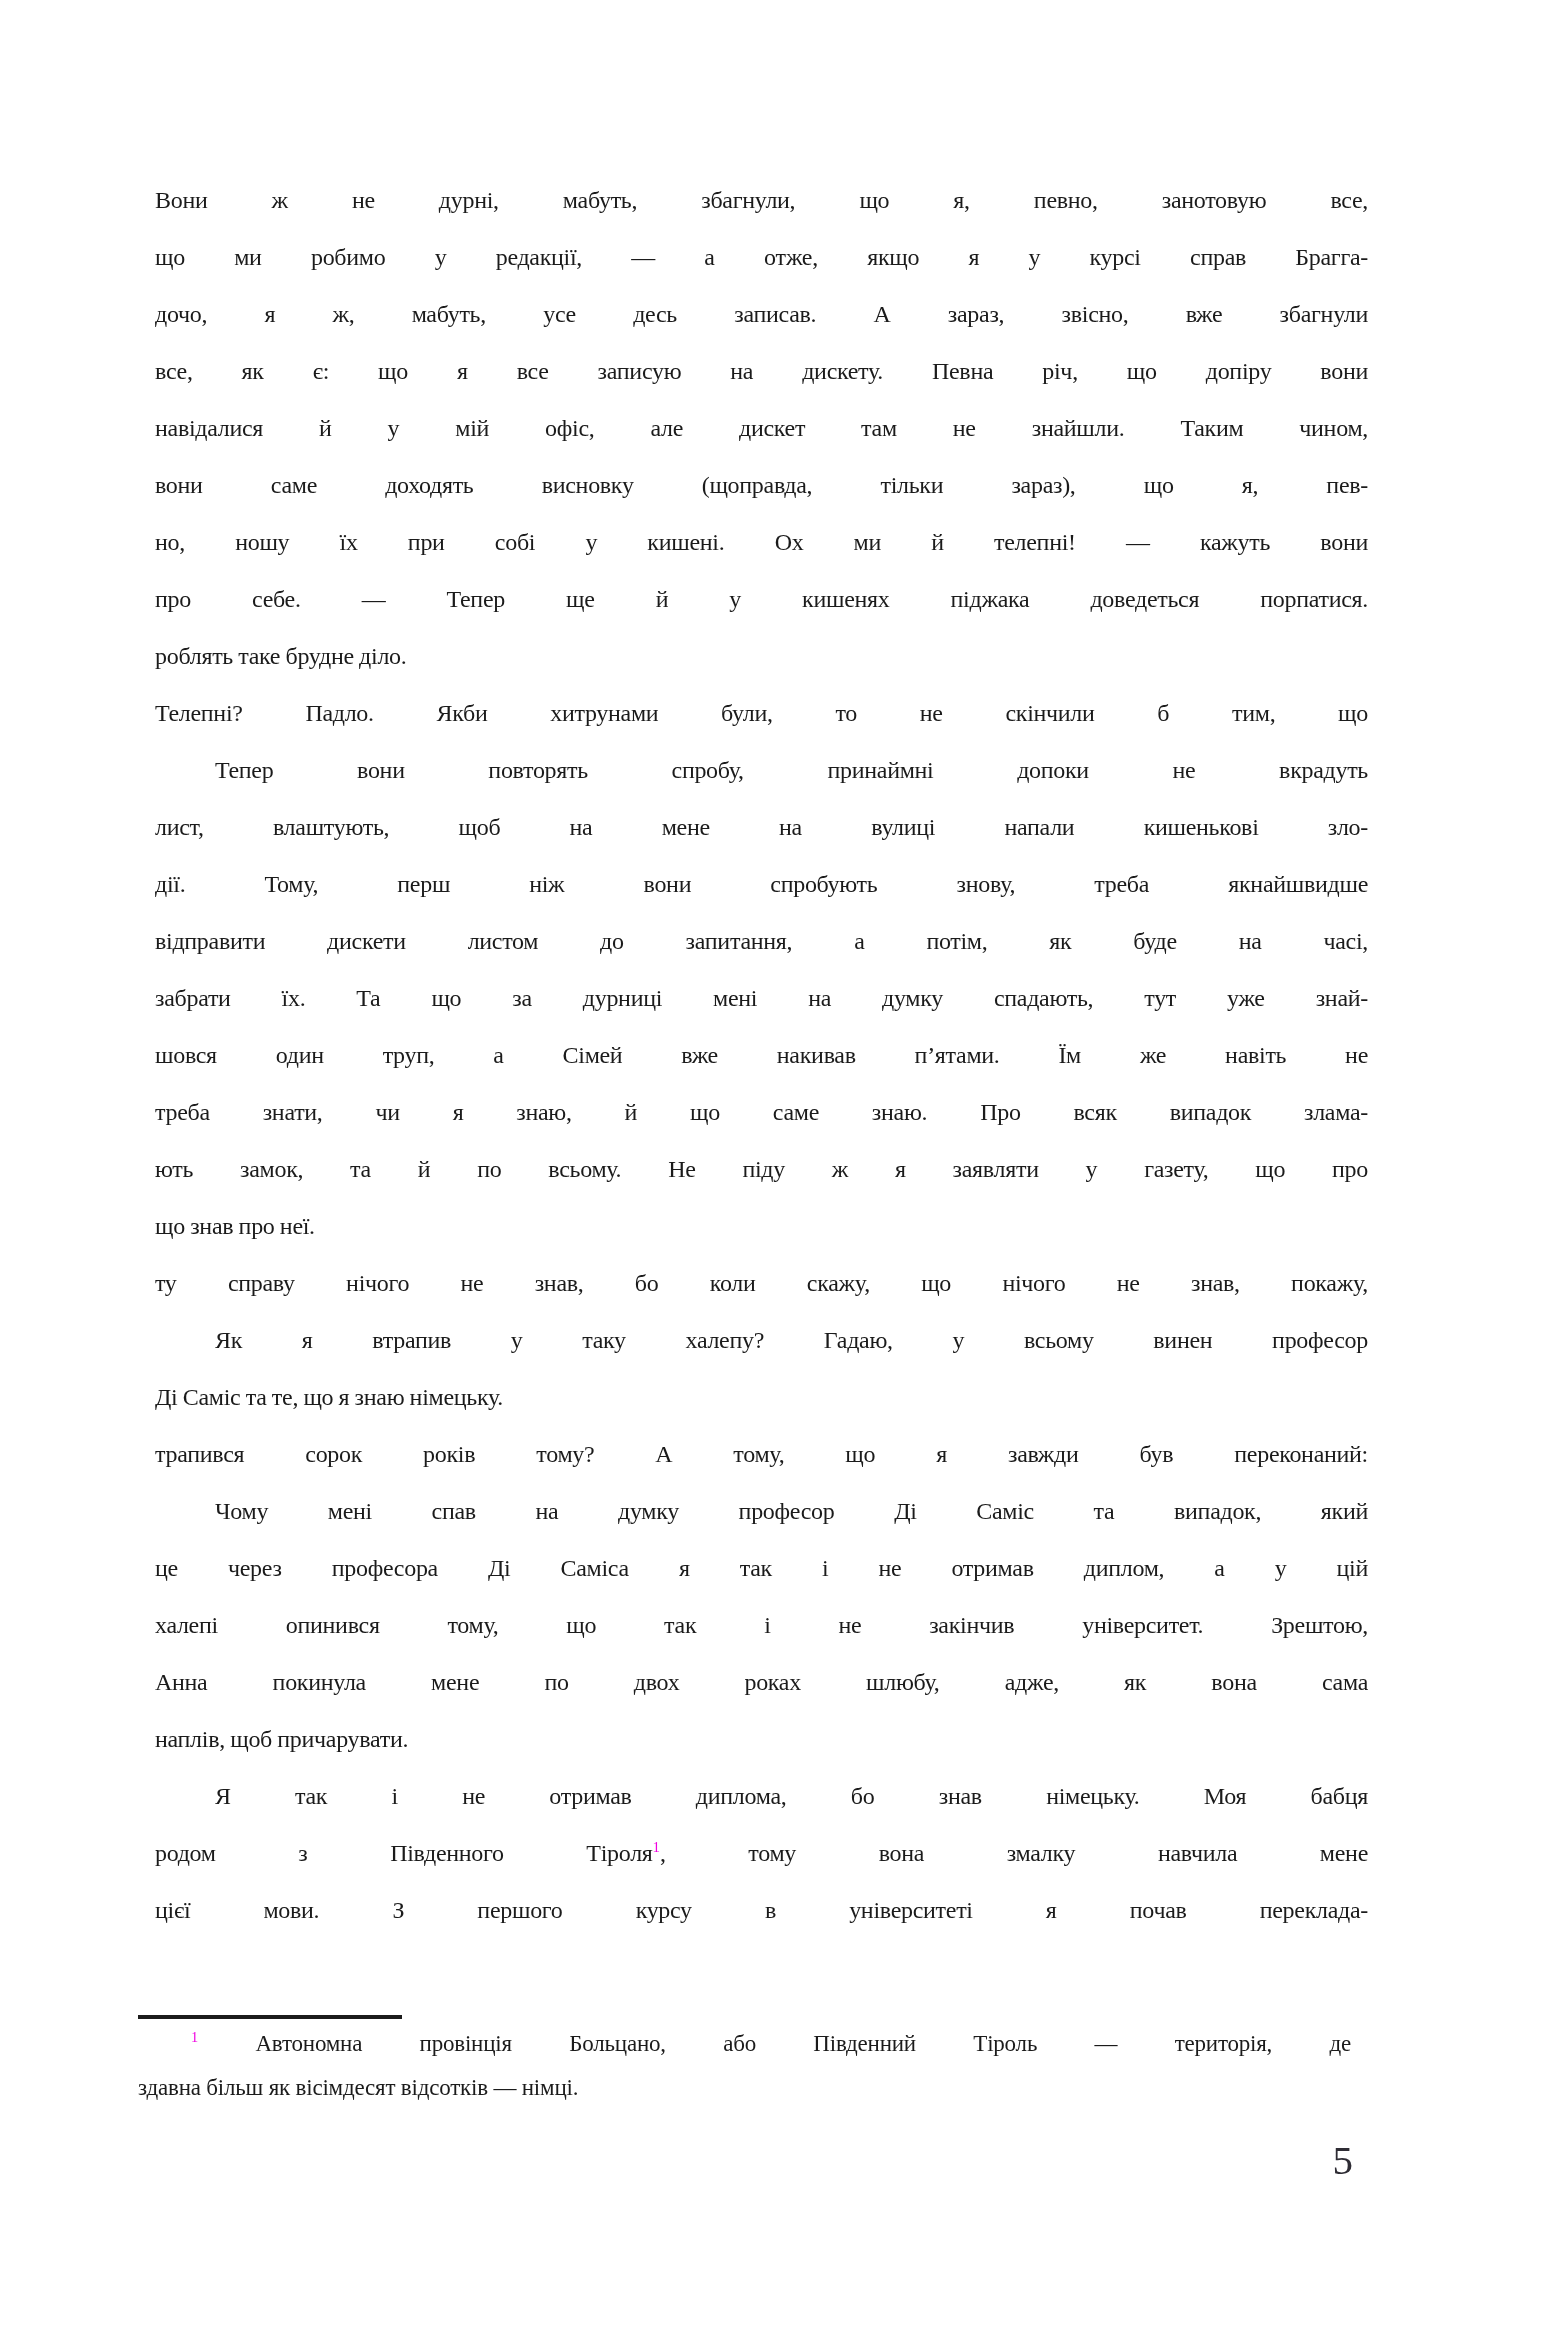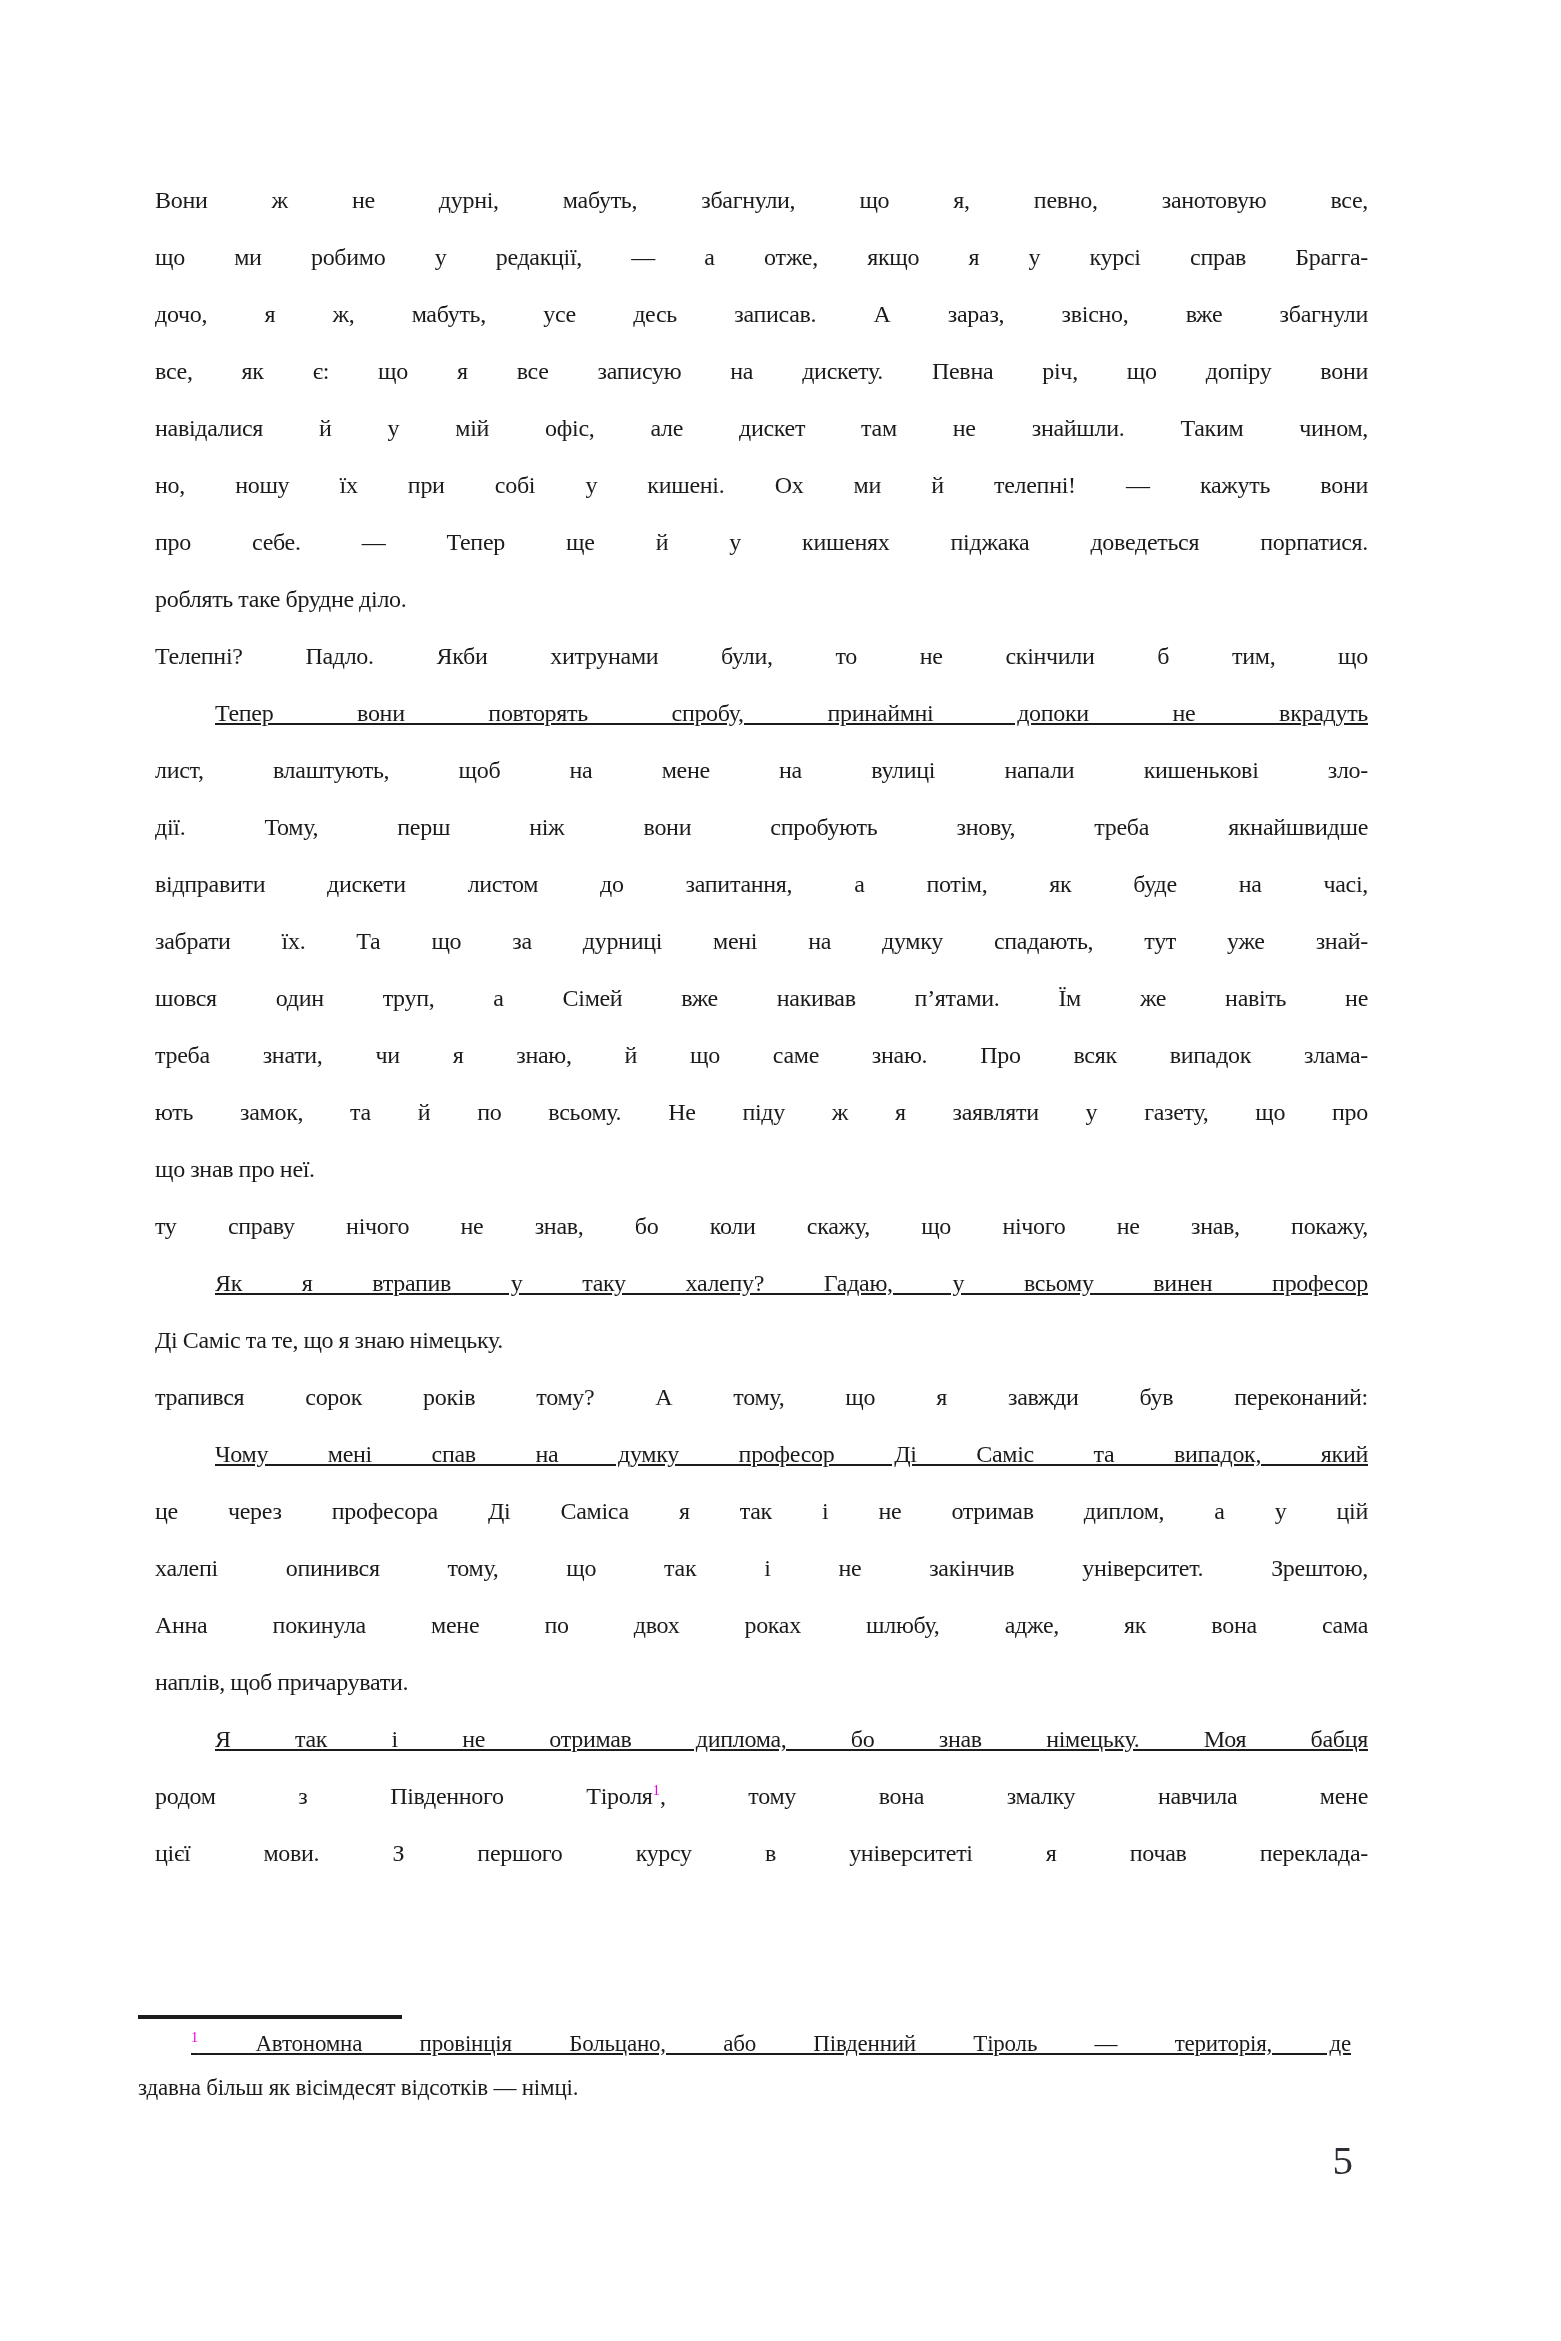--- a/index.html
+++ b/index.html
@@ -33,21 +33,20 @@
     overflow: hidden;
     text-align: justify;
     text-align-last: justify;
   }
   .line.noj {
     text-align: left;
     text-align-last: left;
   }
   .line.ind {
     padding-left: 60px;
-    text-decoration: underline;
   }
   sup.ref {
     color: var(--accent_magenta, #f000e0);
     font-size: 0.62em;
     line-height: 0;
     vertical-align: super;
     letter-spacing: 0;
   }
   .footnote-sep {
     position: absolute;
@@ -84,20 +83,21 @@
 </head>
 <body>
 
 <div class="page">
   <div class="body-text" id="body-text">
       <div class="line">Вони ж не дурні, мабуть, збагнули, що я, певно, занотовую все,</div>
       <div class="line">що ми робимо у редакції, — а отже, якщо я у курсі справ Брагга-</div>
       <div class="line">дочо, я ж, мабуть, усе десь записав. А зараз, звісно, вже збагнули</div>
       <div class="line">все, як є: що я все записую на дискету. Певна річ, що допіру вони</div>
       <div class="line">навідалися й у мій офіс, але дискет там не знайшли. Таким чином,</div>
+      <div class="line">вони саме доходять висновку (щоправда, тільки зараз), що я, пев-</div>
       <div class="line">но, ношу їх при собі у кишені. Ох ми й телепні! — кажуть вони</div>
       <div class="line">про себе. — Тепер ще й у кишенях піджака доведеться порпатися.</div>
       <div class="line noj">роблять таке брудне діло.</div>
       <div class="line">Телепні? Падло. Якби хитрунами були, то не скінчили б тим, що</div>
       <div class="line ind">Тепер вони повторять спробу, принаймні допоки не вкрадуть</div>
       <div class="line">лист, влаштують, щоб на мене на вулиці напали кишенькові зло-</div>
       <div class="line">дії. Тому, перш ніж вони спробують знову, треба якнайшвидше</div>
       <div class="line">відправити дискети листом до запитання, а потім, як буде на часі,</div>
       <div class="line">забрати їх. Та що за дурниці мені на думку спадають, тут уже знай-</div>
       <div class="line">шовся один труп, а Сімей вже накивав п’ятами. Їм же навіть не</div>

